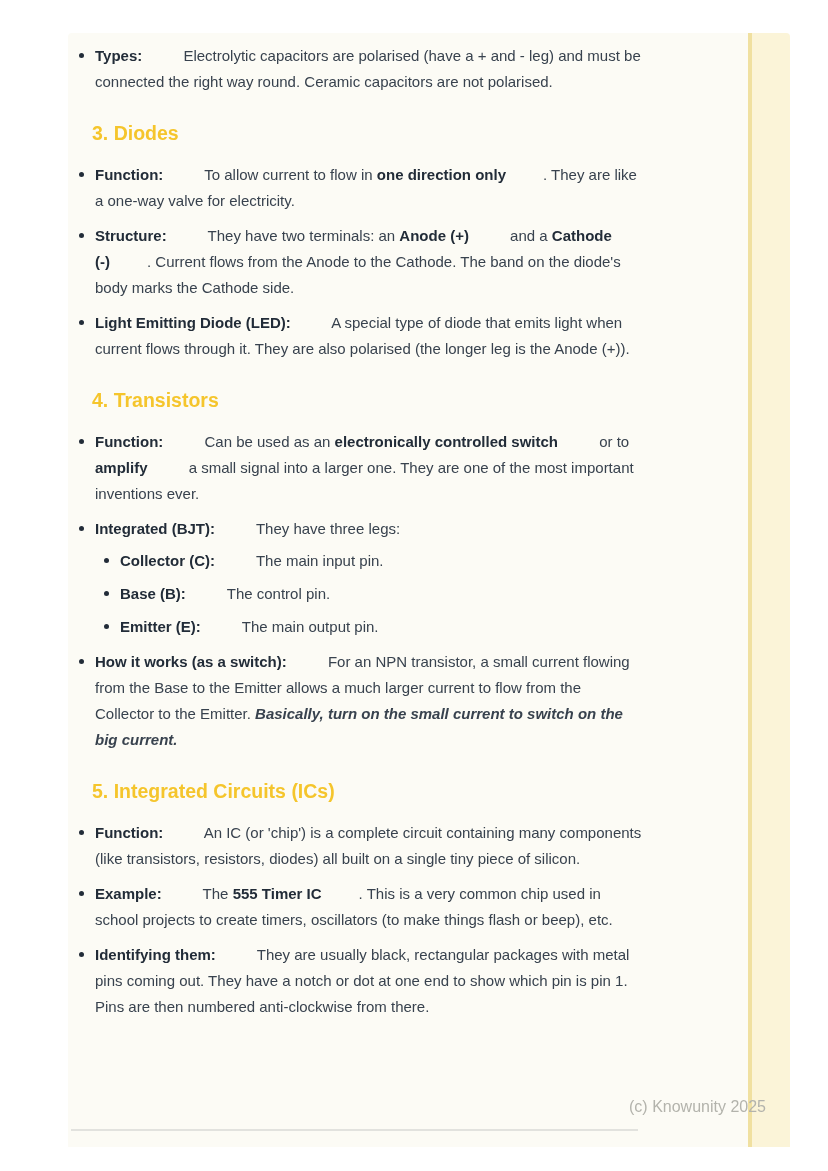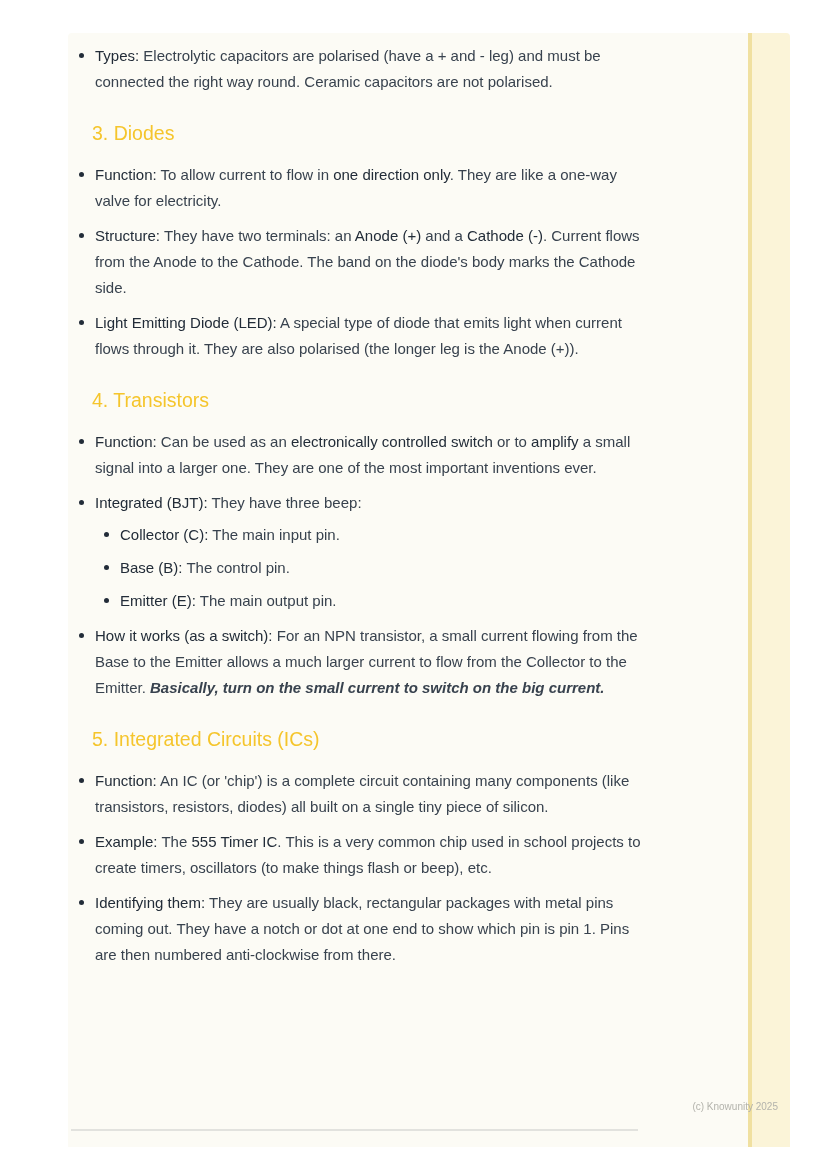--- a/index.html
+++ b/index.html
@@ -36,21 +36,21 @@
     top: 10px;
     width: 548px;
     color: var(--text-color, #38424E);
     font-size: 15px;
     line-height: 26px;
   }
   h2.section-heading {
     margin: 26px 0 17px -3px;
     font-size: 19.5px;
     line-height: 24px;
-    font-weight: 400;
+    font-weight: 700;
     color: var(--accent, #F5C52C);
   }
   ul.bullet-list {
     list-style: none;
     margin: 0;
     padding: 0;
   }
   ul.bullet-list > li {
     position: relative;
     margin: 0 0 9px 0;
@@ -65,36 +65,36 @@
     height: 5px;
     border-radius: 50%;
     background: var(--bold-color, #222C38);
   }
   ul.bullet-list ul.bullet-list {
     margin: 6px 0 0 25px;
   }
   ul.bullet-list ul.bullet-list > li {
     margin-bottom: 7px;
   }
-  .seg-bold { font-weight: 400; color: var(--bold-color, #222C38); }
-  .seg-regular { font-weight: 400; }
+  .seg-bold { font-weight: 700; color: var(--bold-color, #222C38); }
+  .seg-regular { font-weight: 400; margin-left: 37px; }
   .seg-italic { font-style: italic; font-weight: 700; }
   .footer-divider {
     position: absolute;
     left: 3px;
     top: 1096px;
     width: 567px;
     height: 2px;
     background: var(--divider, #E2E2DE);
   }
   .watermark {
     position: absolute;
     top: 1067px;
-    right: 12px;
-    font-size: 10px;
+    right: 24px;
+    font-size: 16px;
     line-height: 14px;
     color: var(--watermark, #B3B3AC);
     z-index: 2;
   }
 </style>
 </head>
 <body>
 
 <div class="page-card">
   <div class="accent-stripe"></div>
@@ -104,21 +104,21 @@
       </ul>
       <h2 class="section-heading">3. Diodes</h2>
       <ul class="bullet-list">
         <li><span class="seg-bold">Function:</span><span class="seg-regular"> To allow current to flow in </span><span class="seg-bold">one direction only</span><span class="seg-regular">. They are like a one-way valve for electricity.</span></li>
         <li><span class="seg-bold">Structure:</span><span class="seg-regular"> They have two terminals: an </span><span class="seg-bold">Anode (+)</span><span class="seg-regular"> and a </span><span class="seg-bold">Cathode (-)</span><span class="seg-regular">. Current flows from the Anode to the Cathode. The band on the diode's body marks the Cathode side.</span></li>
         <li><span class="seg-bold">Light Emitting Diode (LED):</span><span class="seg-regular"> A special type of diode that emits light when current flows through it. They are also polarised (the longer leg is the Anode (+)).</span></li>
       </ul>
       <h2 class="section-heading">4. Transistors</h2>
       <ul class="bullet-list">
         <li><span class="seg-bold">Function:</span><span class="seg-regular"> Can be used as an </span><span class="seg-bold">electronically controlled switch</span><span class="seg-regular"> or to </span><span class="seg-bold">amplify</span><span class="seg-regular"> a small signal into a larger one. They are one of the most important inventions ever.</span></li>
-        <li><span class="seg-bold">Integrated (BJT):</span><span class="seg-regular"> They have three beep:</span><ul class="bullet-list">
+        <li><span class="seg-bold">Integrated (BJT):</span><span class="seg-regular"> They have three legs:</span><ul class="bullet-list">
             <li><span class="seg-bold">Collector (C):</span><span class="seg-regular"> The main input pin.</span></li>
             <li><span class="seg-bold">Base (B):</span><span class="seg-regular"> The control pin.</span></li>
             <li><span class="seg-bold">Emitter (E):</span><span class="seg-regular"> The main output pin.</span></li>
           </ul></li>
         <li><span class="seg-bold">How it works (as a switch):</span><span class="seg-regular"> For an NPN transistor, a small current flowing from the Base to the Emitter allows a much larger current to flow from the Collector to the Emitter. </span><span class="seg-italic">Basically, turn on the small current to switch on the big current.</span></li>
       </ul>
       <h2 class="section-heading">5. Integrated Circuits (ICs)</h2>
       <ul class="bullet-list">
         <li><span class="seg-bold">Function:</span><span class="seg-regular"> An IC (or 'chip') is a complete circuit containing many components (like transistors, resistors, diodes) all built on a single tiny piece of silicon.</span></li>
         <li><span class="seg-bold">Example:</span><span class="seg-regular"> The </span><span class="seg-bold">555 Timer IC</span><span class="seg-regular">. This is a very common chip used in school projects to create timers, oscillators (to make things flash or beep), etc.</span></li>

